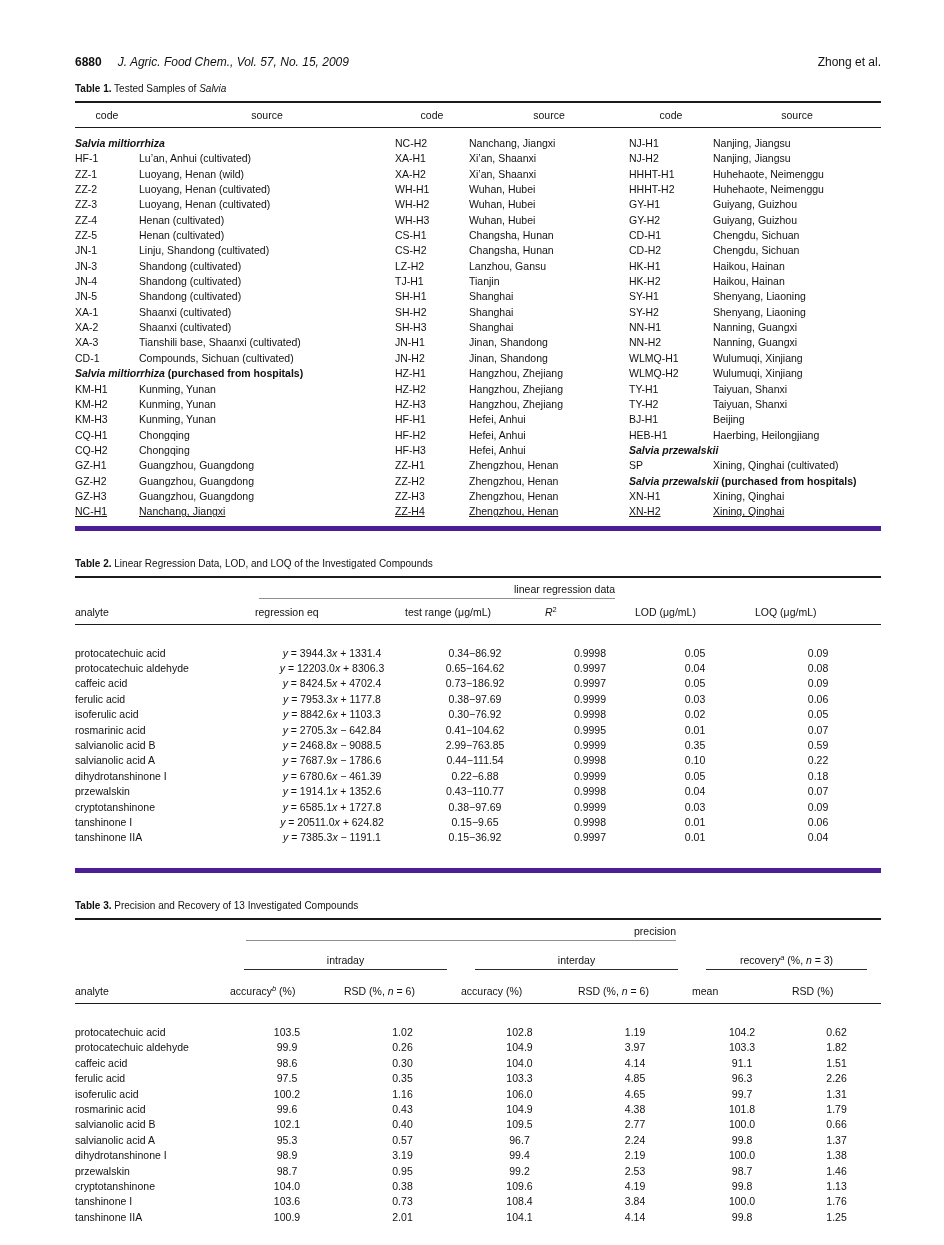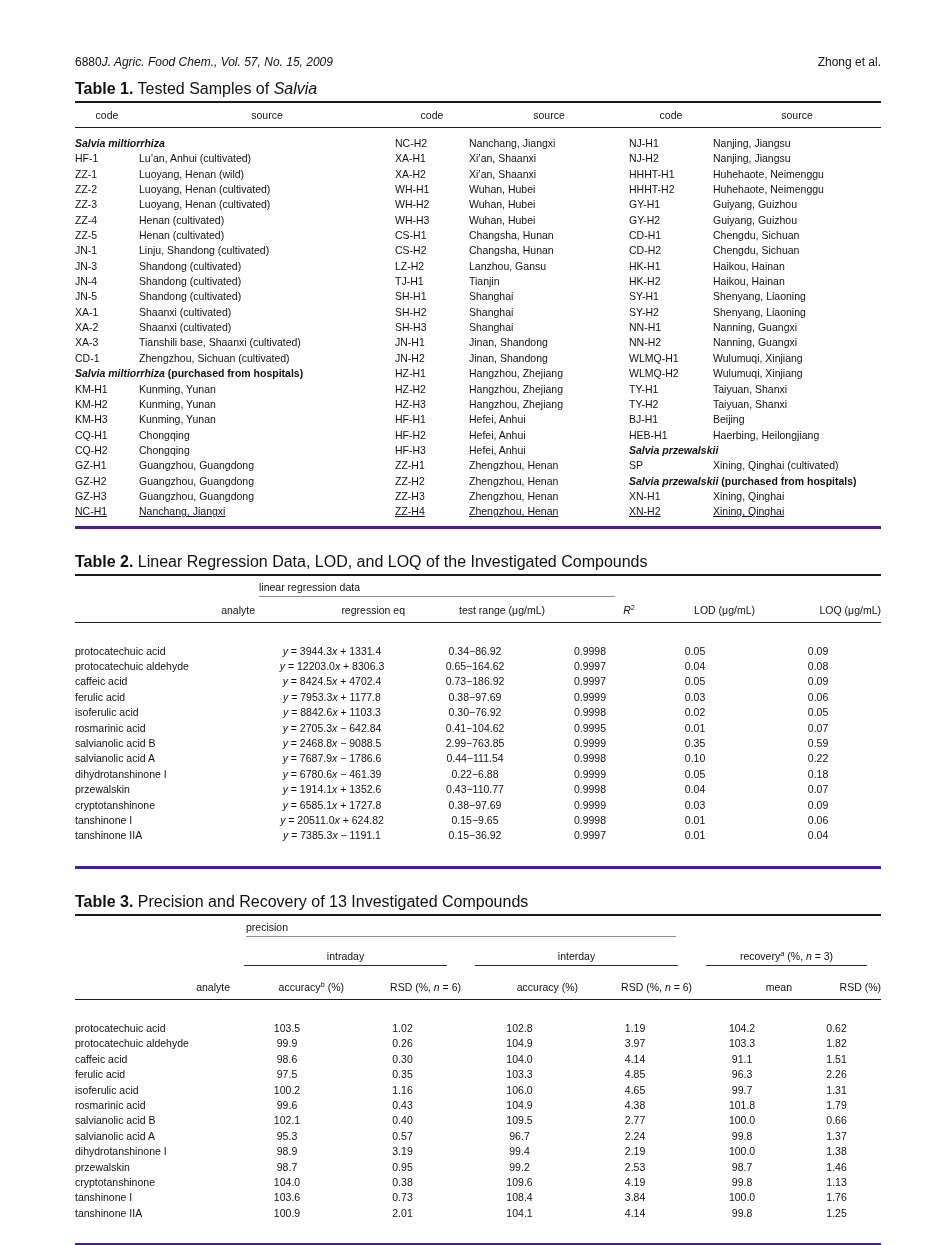--- a/index.html
+++ b/index.html
@@ -2,49 +2,49 @@
 <html><head>
 <meta charset="utf-8">
 <style>
   html,body{margin:0;padding:0;background:#ffffff;}
   body{width:944px;height:1245px;overflow:hidden;color:#111;
        font-family:"Liberation Sans", sans-serif;-webkit-font-smoothing:antialiased;}
   .page{padding:55px 63px 0 75px;}
 
   
   .pagehead{display:flex;justify-content:space-between;font-size:12px;line-height:14px;margin-bottom:13px;}
-  .pnum{font-weight:normal;}
+  .pnum{font-weight:bold;margin-right:16px;}
   .jref{font-style:italic;}
 
   
-  .tbl-title{font-size:16px;line-height:13px;margin:0 0 6px 0;}
+  .tbl-title{font-size:10px;line-height:13px;margin:0 0 6px 0;}
   .tbl-title .lbl{font-weight:bold;}
   .mt{margin-top:26px;}
 
   
   table{border-collapse:collapse;table-layout:fixed;width:806px;font-size:10.5px;
-        border-top:2px solid #1b1b1b;border-bottom:3px solid #4c1d95;}
+        border-top:2px solid #1b1b1b;border-bottom:5px solid #4c1d95;}
   th{font-weight:normal;padding:0;}
   td{padding:0;white-space:nowrap;overflow:visible;}
   sup{font-size:7.5px;line-height:0;}
 
   
   .t1 thead th{text-align:center;padding:6px 0 6px;border-bottom:1px solid #1b1b1b;}
   .t1 tbody td{line-height:15.35px;text-align:left;}
   .t1 tbody tr:first-child td{padding-top:8px;}
   .t1 tbody tr:last-child td{padding-bottom:6px;text-decoration:underline;}
   .sp-it{font-weight:bold;font-style:italic;}
   .sp-b{font-weight:bold;}
 
   
   .spanrow th{padding:5px 0 0;}
-  .spantext{text-align:left;border-bottom:1.6px solid #8f8f8f;padding-bottom:3px;margin:0 20px 0 4px;}
-  .prectext{text-align:left;border-bottom:1.6px solid #8f8f8f;padding-bottom:3px;margin:0 16px;}
+  .spantext{text-align:right;border-bottom:1.6px solid #8f8f8f;padding-bottom:3px;margin:0 20px 0 4px;}
+  .prectext{text-align:right;border-bottom:1.6px solid #8f8f8f;padding-bottom:3px;margin:0 16px;}
   .grptext{text-align:center;border-bottom:1px solid #2c2c2c;padding-bottom:3px;margin:8px 14px;}
-  .hdr th{text-align:right;border-bottom:1px solid #1b1b1b;padding:6px 0 6px;}
+  .hdr th{text-align:left;border-bottom:1px solid #1b1b1b;padding:6px 0 6px;}
   tbody td.an{text-align:left;line-height:15.4px;}
   tbody td.eq{text-align:center;padding-left:4px;line-height:15.4px;}
   tbody td.num{text-align:center;line-height:15.4px;}
   .t2 tbody tr:first-child td,.t3 tbody tr:first-child td{padding-top:21px;}
   .t2 tbody tr:last-child td,.t3 tbody tr:last-child td{padding-bottom:22px;}
   .t2 .hdr th,.t3 .hdr th{padding-top:7px;}
 
   
   .footnote{font-size:9.8px;line-height:12px;margin-top:14px;padding-left:7px;width:806px;}
   .it{font-style:italic;}
@@ -192,21 +192,21 @@
         <tr>
           <td class="code">XA-3</td>
           <td class="src">Tianshili base, Shaanxi (cultivated)</td>
           <td class="code">JN-H1</td>
           <td class="src">Jinan, Shandong</td>
           <td class="code">NN-H2</td>
           <td class="src">Nanning, Guangxi</td>
         </tr>
         <tr>
           <td class="code">CD-1</td>
-          <td class="src">Zhengzhou, Sichuan (cultivated)</td>
+          <td class="src">Compounds, Sichuan (cultivated)</td>
           <td class="code">JN-H2</td>
           <td class="src">Jinan, Shandong</td>
           <td class="code">WLMQ-H1</td>
           <td class="src">Wulumuqi, Xinjiang</td>
         </tr>
         <tr>
           <td class="species" colspan="2"><span class="sp-it">Salvia miltiorrhiza</span><span class="sp-b"> (purchased from hospitals)</span></td>
           <td class="code">HZ-H1</td>
           <td class="src">Hangzhou, Zhejiang</td>
           <td class="code">WLMQ-H2</td>

